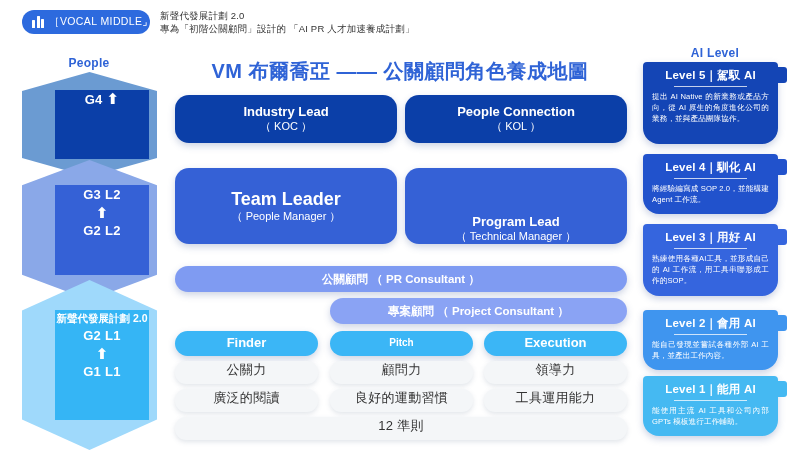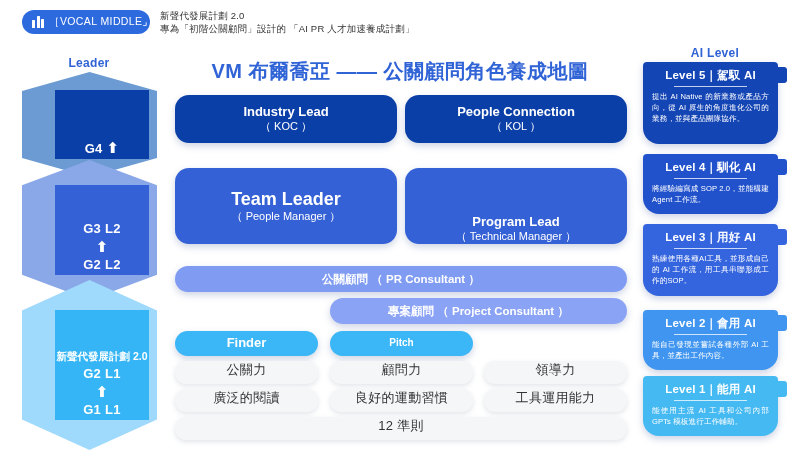--- a/index.html
+++ b/index.html
@@ -47,21 +47,21 @@
 
   
   #grade-col { position:absolute; left:22px; top:72px; width:135px; height:378px; }
   .grade-band { position:absolute; left:0; width:135px; }
   .grade-hex {
     position:absolute; inset:0;
     clip-path: polygon(0% 18%, 50% 0%, 100% 18%, 100% 82%, 50% 100%, 0% 82%);
   }
   .grade-inner {
     position:absolute; left:33px; right:8px;
-    display:flex; flex-direction:column; align-items:center; justify-content:flex-end;
+    display:flex; flex-direction:column; align-items:center; justify-content:flex-start;
     color:#fff; font-weight:bold; text-align:center;
   }
   .grade-inner .gl { font-size:13px; line-height:20px; letter-spacing:.3px; white-space:nowrap; }
   .grade-inner .gsub { font-size:10.5px; line-height:16px; font-weight:bold; white-space:nowrap; }
   .grade-inner .arrow { font-size:15px; line-height:16px; }
 
   #band4 { top:0px;   height:105px; }
   #band4 .grade-hex   { background:#6b9bd2; }
   #band4 .grade-inner { top:18px; bottom:18px; background:#0b3fa8; }
 
@@ -128,21 +128,21 @@
         <i></i>
         <i></i>
       </span>
     <span class="logo-text">［VOCAL MIDDLE⌟</span>
   </div>
   <div class="hdr-lines">
     <div class="hdr-line1">新聲代發展計劃 2.0</div>
     <div class="hdr-line2">專為「初階公關顧問」設計的 「AI PR 人才加速養成計劃」</div>
   </div>
 
-  <div class="col-head" id="grade-head">Leader</div>
+  <div class="col-head" id="grade-head">People</div>
   <div class="col-head" id="ailevel-head">AI Level</div>
 
   <div id="main-title">VM 布爾喬亞 —— 公關顧問角色養成地圖</div>
 
   <div id="grade-col">
 
     <div class="grade-band" id="band4">
       <div class="grade-hex"></div>
       <div class="grade-inner">
         <div class="gl">
@@ -199,20 +199,23 @@
     <div class="bar lvl-proj" style="left:155px; top:203px; width:297px; height:26px; border-radius:13px;">
       <div class="t1" style="font-size:11.5px;">專案顧問 （ Project Consultant ）</div>
     </div>
 
     <div class="bar lvl-fpe" style="left:0px; top:236px; width:143px; height:25px; border-radius:13px;">
       <div class="t1" style="font-size:13px;">Finder</div>
     </div>
     <div class="bar lvl-fpe" style="left:155px; top:236px; width:143px; height:25px; border-radius:13px;">
       <div class="t1" style="font-size:10px;">Pitch</div>
     </div>
+    <div class="bar lvl-fpe" style="left:309px; top:236px; width:143px; height:25px; border-radius:13px;">
+      <div class="t1" style="font-size:13px;">Execution</div>
+    </div>
 
     <div class="plain-bar" style="left:0px; top:266px; width:143px; height:23px;">
       <span>公關力</span>
     </div>
     <div class="plain-bar" style="left:155px; top:266px; width:143px; height:23px;">
       <span>顧問力</span>
     </div>
     <div class="plain-bar" style="left:309px; top:266px; width:143px; height:23px;">
       <span>領導力</span>
     </div>

